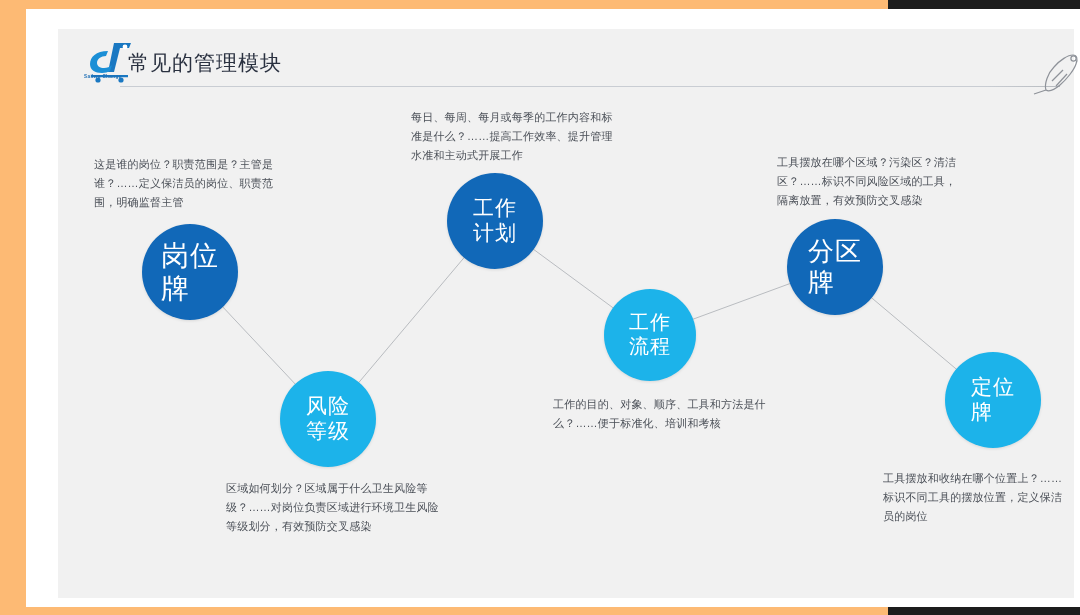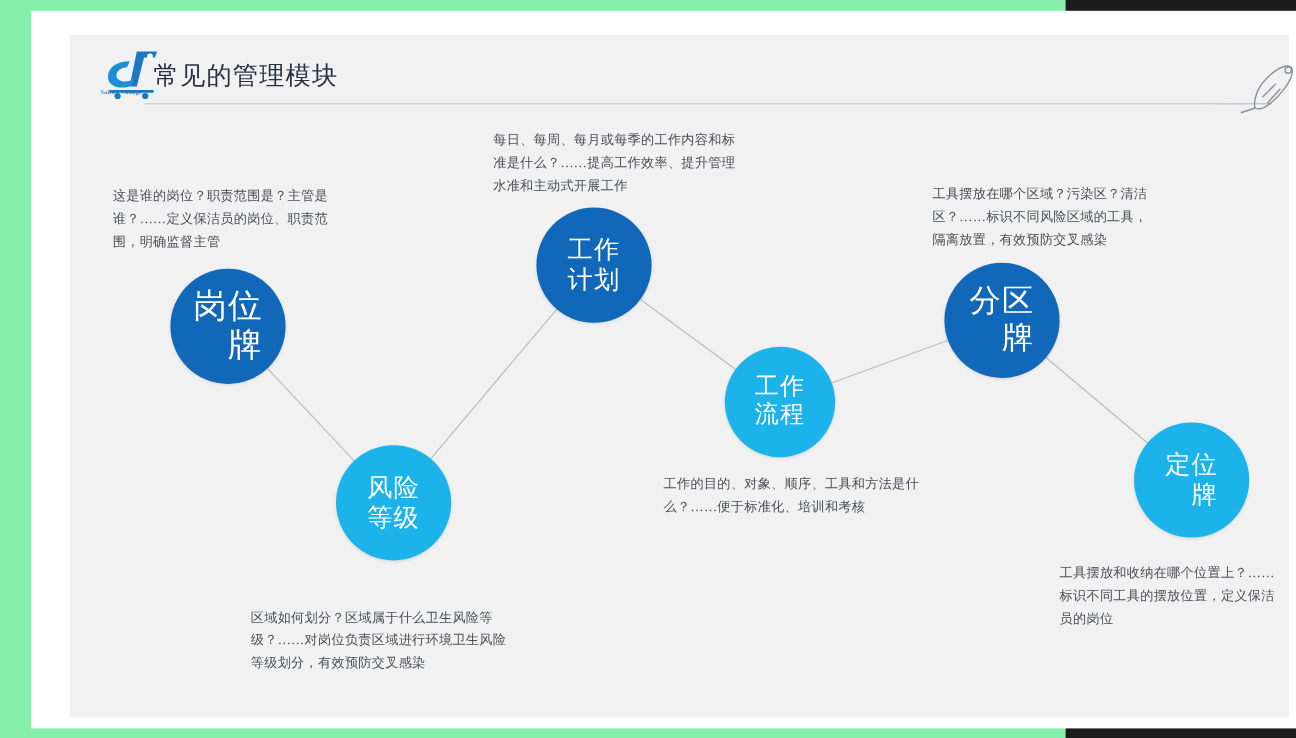--- a/index.html
+++ b/index.html
@@ -13,22 +13,21 @@
     overflow: hidden;
     font-family: "Liberation Sans", "DejaVu Sans", sans-serif;
   }
 
   
   .screen {
     position: absolute;
     left: 0; top: 0;
     width: 888px;
     height: 615px;
-    background: #86efac;
-    font-family: Liberation Serif, serif;
+    background: #fdba74;
   }
   .paper {
     position: absolute;
     left: 26px;
     top: 9px;
     width: 1054px;
     height: 598px;
     background: #ffffff;
   }
   .slide {
@@ -103,21 +102,21 @@
     width: 1016px;
     height: 569px;
   }
 
   .node {
     position: absolute;
     border-radius: 50%;
     display: flex;
     align-items: center;
     justify-content: center;
-    text-align: right;
+    text-align: left;
     color: #ffffff;
     line-height: 1.18;
     letter-spacing: 1px;
     box-shadow: 0 1px 3px rgba(0,0,0,0.10);
   }
   .node span { display: block; }
 
   .note {
     position: absolute;
     font-size: 11px;
@@ -202,21 +201,21 @@
               <div>
                 <span>定位</span>
                 <span>牌</span>
               </div>
             </div>
           </div>
         <div id="note-layer">
             <div class="note" style="left: 36px; top: 126px; width: 190px;">这是谁的岗位？职责范围是？主管是谁？……定义保洁员的岗位、职责范围，明确监督主管</div>
             <div class="note" style="left: 353px; top: 79px; width: 212px;">每日、每周、每月或每季的工作内容和标准是什么？……提高工作效率、提升管理水准和主动式开展工作</div>
             <div class="note" style="left: 719px; top: 124px; width: 182px;">工具摆放在哪个区域？污染区？清洁区？……标识不同风险区域的工具，隔离放置，有效预防交叉感染</div>
-            <div class="note" style="left: 151px; top: 450px; width: 218px; margin-top: 27px;">区域如何划分？区域属于什么卫生风险等级？……对岗位负责区域进行环境卫生风险等级划分，有效预防交叉感染</div>
+            <div class="note" style="left: 168px; top: 450px; width: 218px;">区域如何划分？区域属于什么卫生风险等级？……对岗位负责区域进行环境卫生风险等级划分，有效预防交叉感染</div>
             <div class="note" style="left: 495px; top: 366px; width: 215px;">工作的目的、对象、顺序、工具和方法是什么？……便于标准化、培训和考核</div>
             <div class="note" style="left: 825px; top: 440px; width: 190px;">工具摆放和收纳在哪个位置上？……标识不同工具的摆放位置，定义保洁员的岗位</div>
           </div>
       </div>
 
     </div>
   </div>
 </div>
 
 </body></html>

